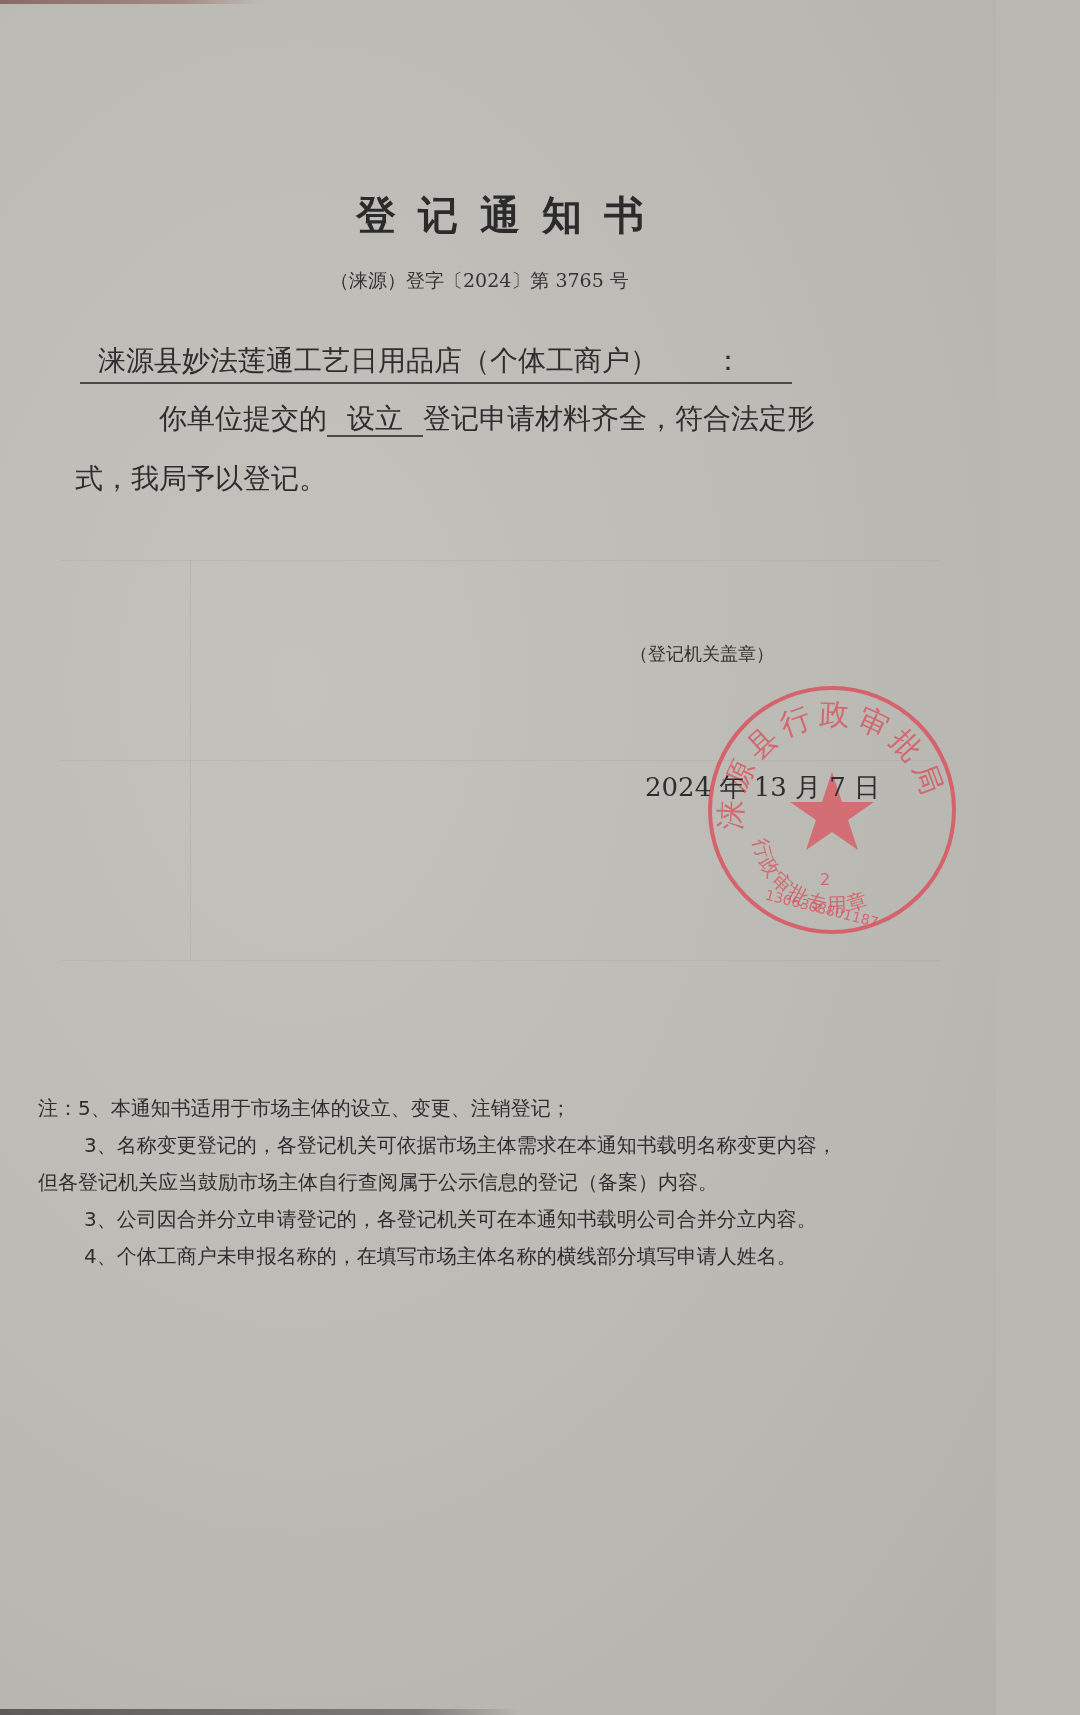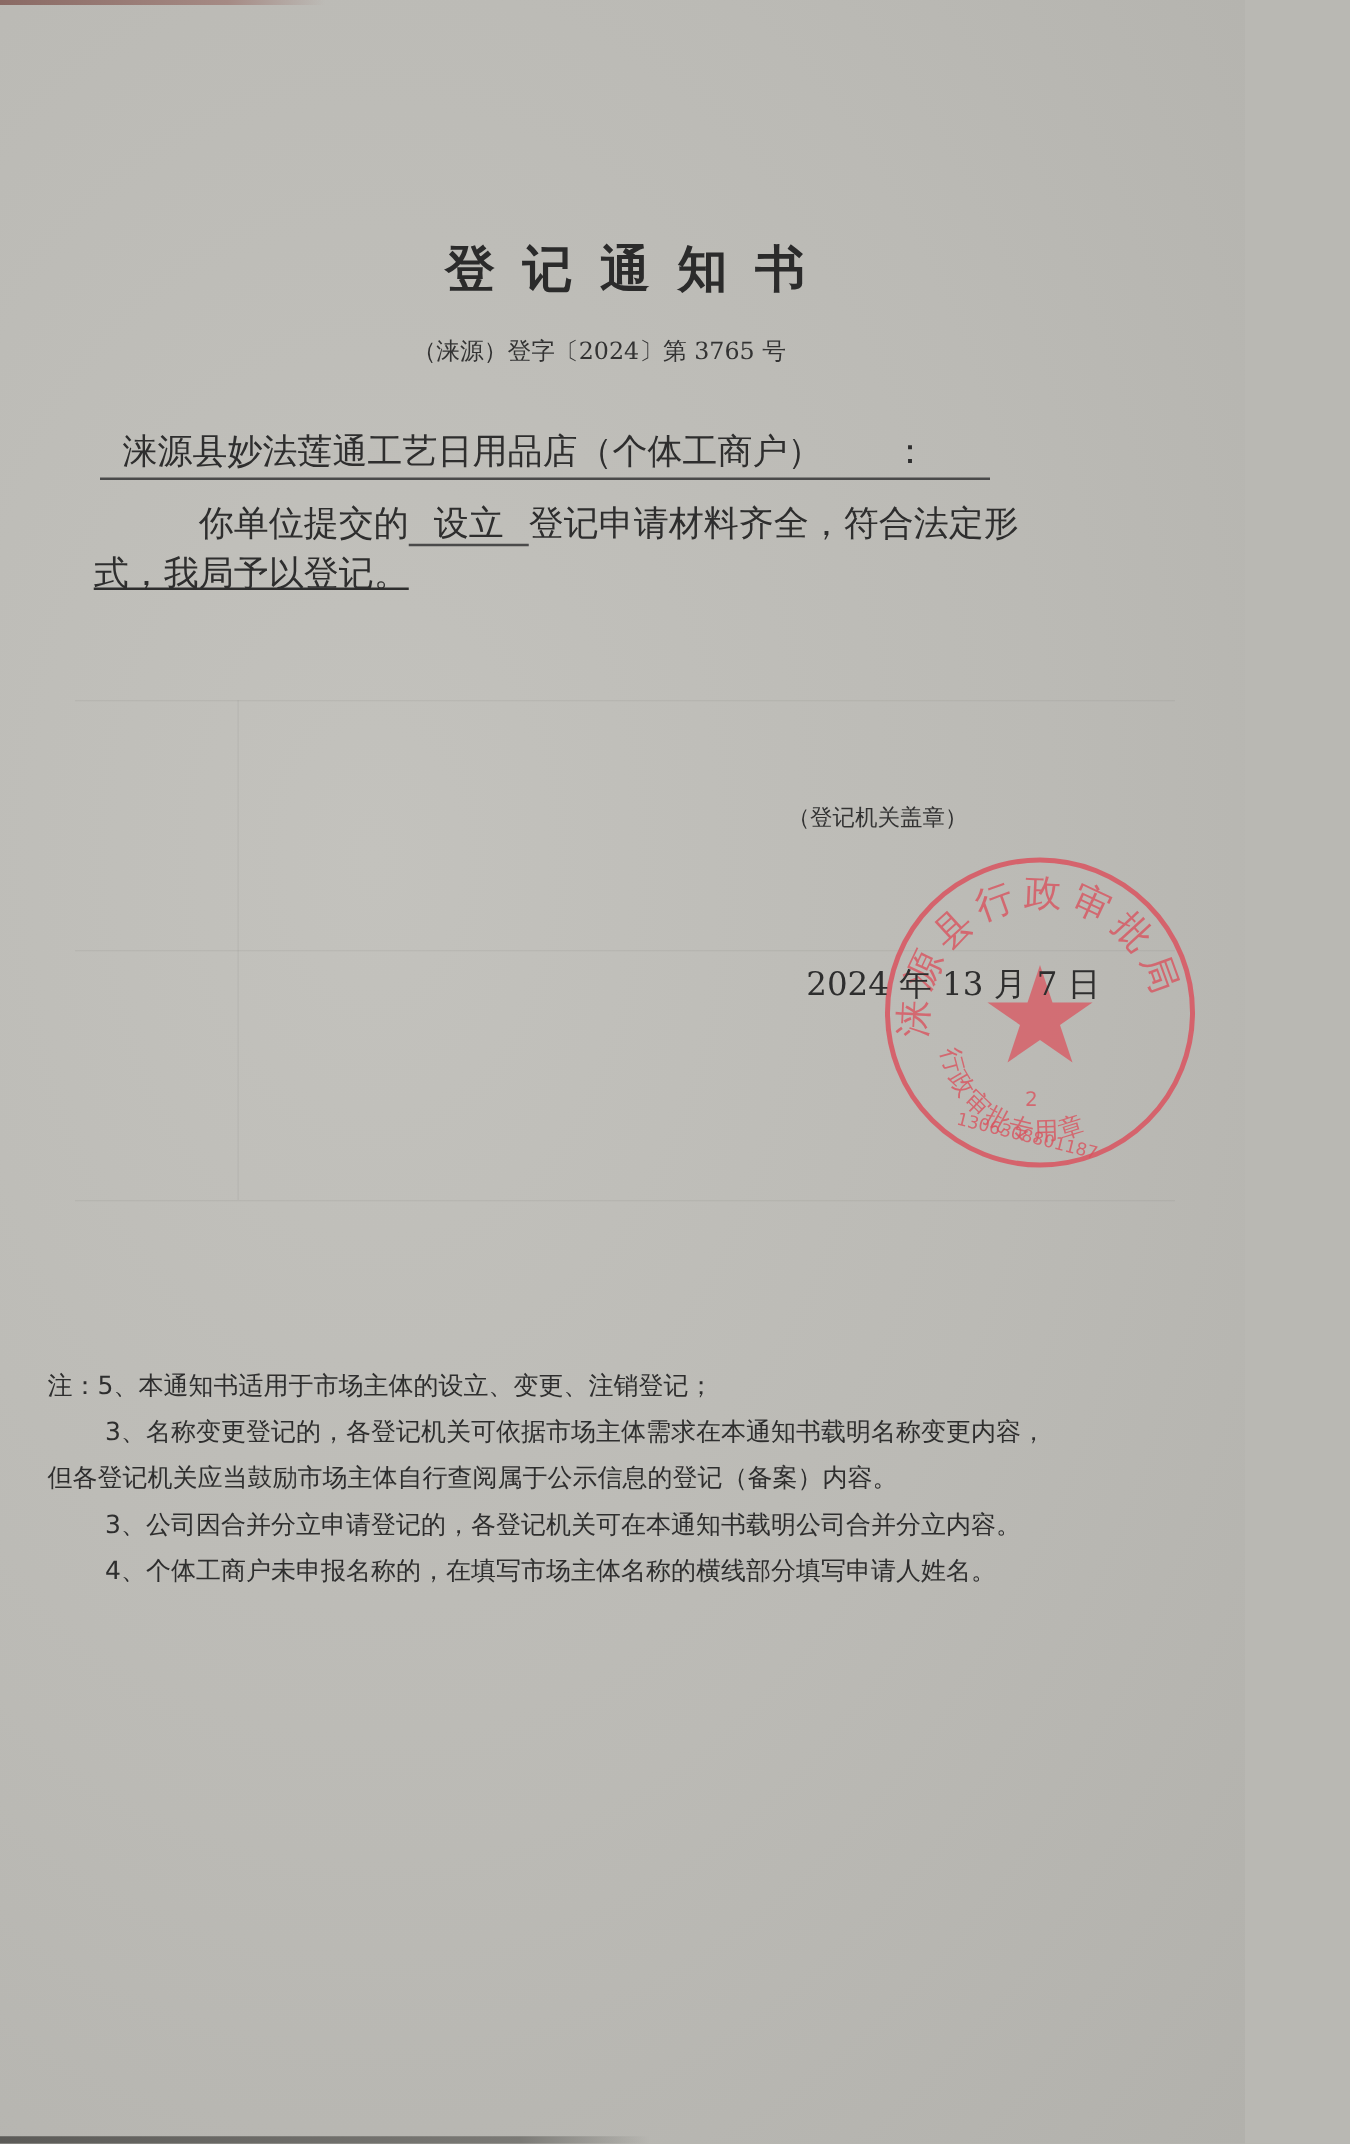--- a/index.html
+++ b/index.html
@@ -40,21 +40,21 @@
     }
     .addr-underline {
       position: absolute; left: 80px; top: 382px; width: 712px; height: 0;
       border-top: 2px solid #4a4a4a;
     }
     .body-line {
       font-size: 28px; color: #2e2e2e;
       font-family: "DejaVu Sans", "Liberation Sans", sans-serif;
     }
     .line1 { left: 142px; top: 400px; margin-left: 17px; }
-    .line2 { left: 75px; top: 440px; text-decoration: underline; }
+    .line2 { left: 75px; top: 460px; }
     .fill {
       display: inline-block; min-width: 96px; text-align: center;
       border-bottom: 2px solid #4a4a4a; line-height: 1.1;
     }
     .seal-label {
       left: 630px; top: 642px; font-size: 18px; color: #333;
       font-family: "DejaVu Sans", "Liberation Sans", sans-serif;
     }
     .date { left: 645px; top: 770px; font-size: 26px; color: #2e2e2e; z-index: 3; }
     .stamp { position: absolute; left: 702px; top: 680px; width: 260px; height: 260px; z-index: 2; }

